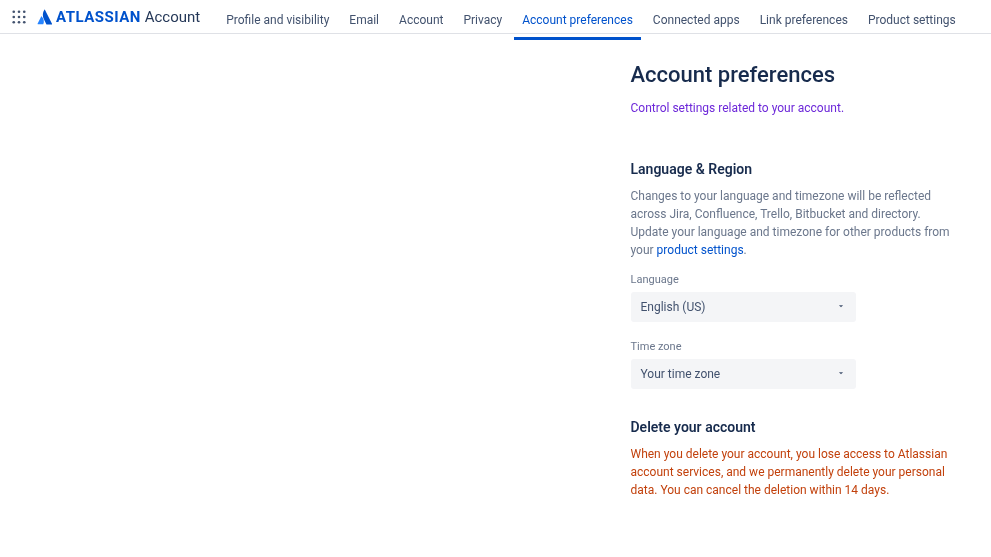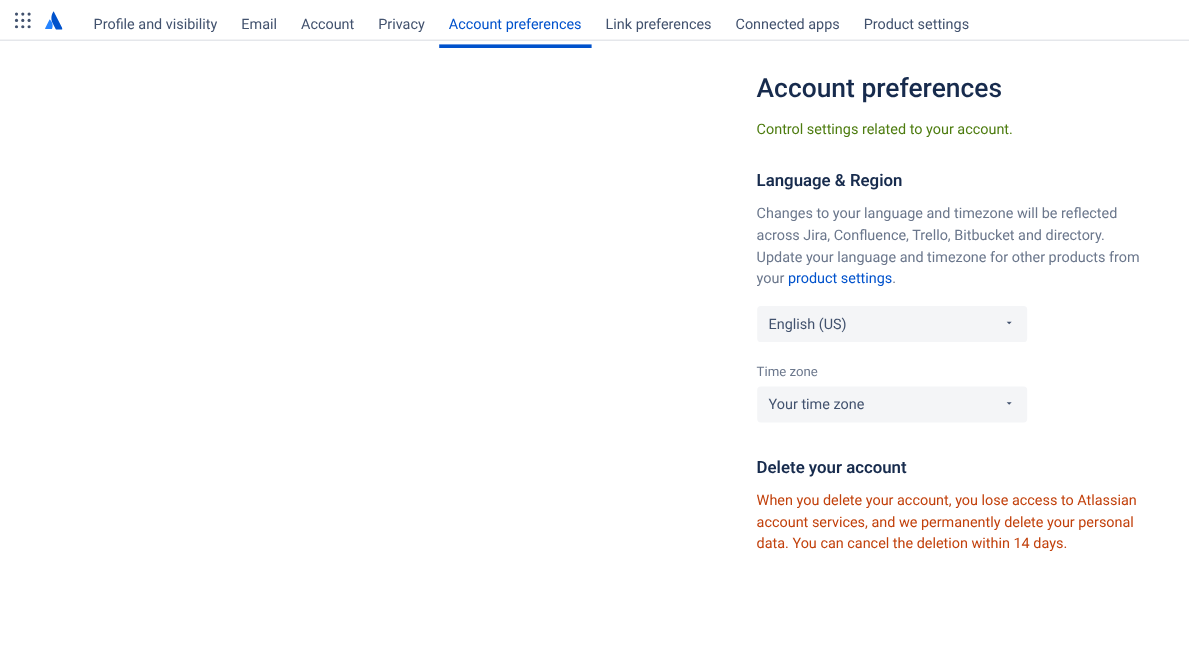--- a/index.html
+++ b/index.html
@@ -74,22 +74,22 @@
       padding-right: 20px;
     }
     h1.page-title {
       font-size: 22px;
       font-weight: 500;
       color: #172B4D;
       margin-bottom: 14px;
     }
     .subtitle {
       font-size: 12px;
-      color: #4d7c0f;
-      margin-bottom: 28px;
+      color: #6d28d9;
+      margin-bottom: 46px;
     }
     h2.section-title {
       font-size: 14px;
       font-weight: 600;
       color: #172B4D;
       margin-bottom: 10px;
       margin-top: 19px;
     }
     .section-desc {
       font-size: 12px;
@@ -176,43 +176,48 @@
         <circle cx="14" cy="14" r="1.5"></circle>
     </svg>
   </div>
   <div class="brand">
     <span class="brand-logo">
       <svg width="16" height="16" viewBox="0 0 32 32">
         <path fill="#2684FF" d="M11.4 14.8c-.3-.3-.8-.3-1 .1L3.1 29.5c-.2.4.1.9.6.9h10.2c.3 0 .6-.2.8-.5 2.2-4.5.9-11.4-3.3-15.1z"></path>
         <path fill="#0052CC" d="M16.8 1.4c-4.1 6.5-3.8 13.7-1 19.3l4.9 9.8c.1.3.4.5.8.5h10.2c.5 0 .8-.5.6-.9L17.8 1.4c-.3-.5-.8-.5-1 0z"></path>
       </svg>
     </span>
+    <span class="brand-text">
+      <span class="brand-atlassian">ATLASSIAN</span>
+      <span>Account</span>
+    </span>
   </div>
   <nav class="nav">
       <a class="nav-item">Profile and visibility</a>
       <a class="nav-item">Email</a>
       <a class="nav-item">Account</a>
       <a class="nav-item">Privacy</a>
       <a class="nav-item active">Account preferences</a>
+      <a class="nav-item">Connected apps</a>
       <a class="nav-item">Link preferences</a>
-      <a class="nav-item">Connected apps</a>
       <a class="nav-item">Product settings</a>
     </nav>
 </div>
 
 <main class="content">
   <h1 class="page-title">Account preferences</h1>
   <p class="subtitle">Control settings related to your account.</p>
 
   <section>
     <h2 class="section-title">Language &amp; Region</h2>
     <p class="section-desc">
       <span>Changes to your language and timezone will be reflected across Jira, Confluence, Trello, Bitbucket and directory. Update your language and timezone for other products from your </span><a href="#">product settings</a><span>.</span>
     </p>
 
+    <label class="field-label">Language</label>
     <div class="select-box">
       <span>English (US)</span>
       <span class="chevron">
         <svg width="10" height="10" viewBox="0 0 24 24" fill="currentColor">
             <path d="M7 10l5 5 5-5z"></path>
           </svg>
       </span>
     </div>
 
     <label class="field-label">Time zone</label>

